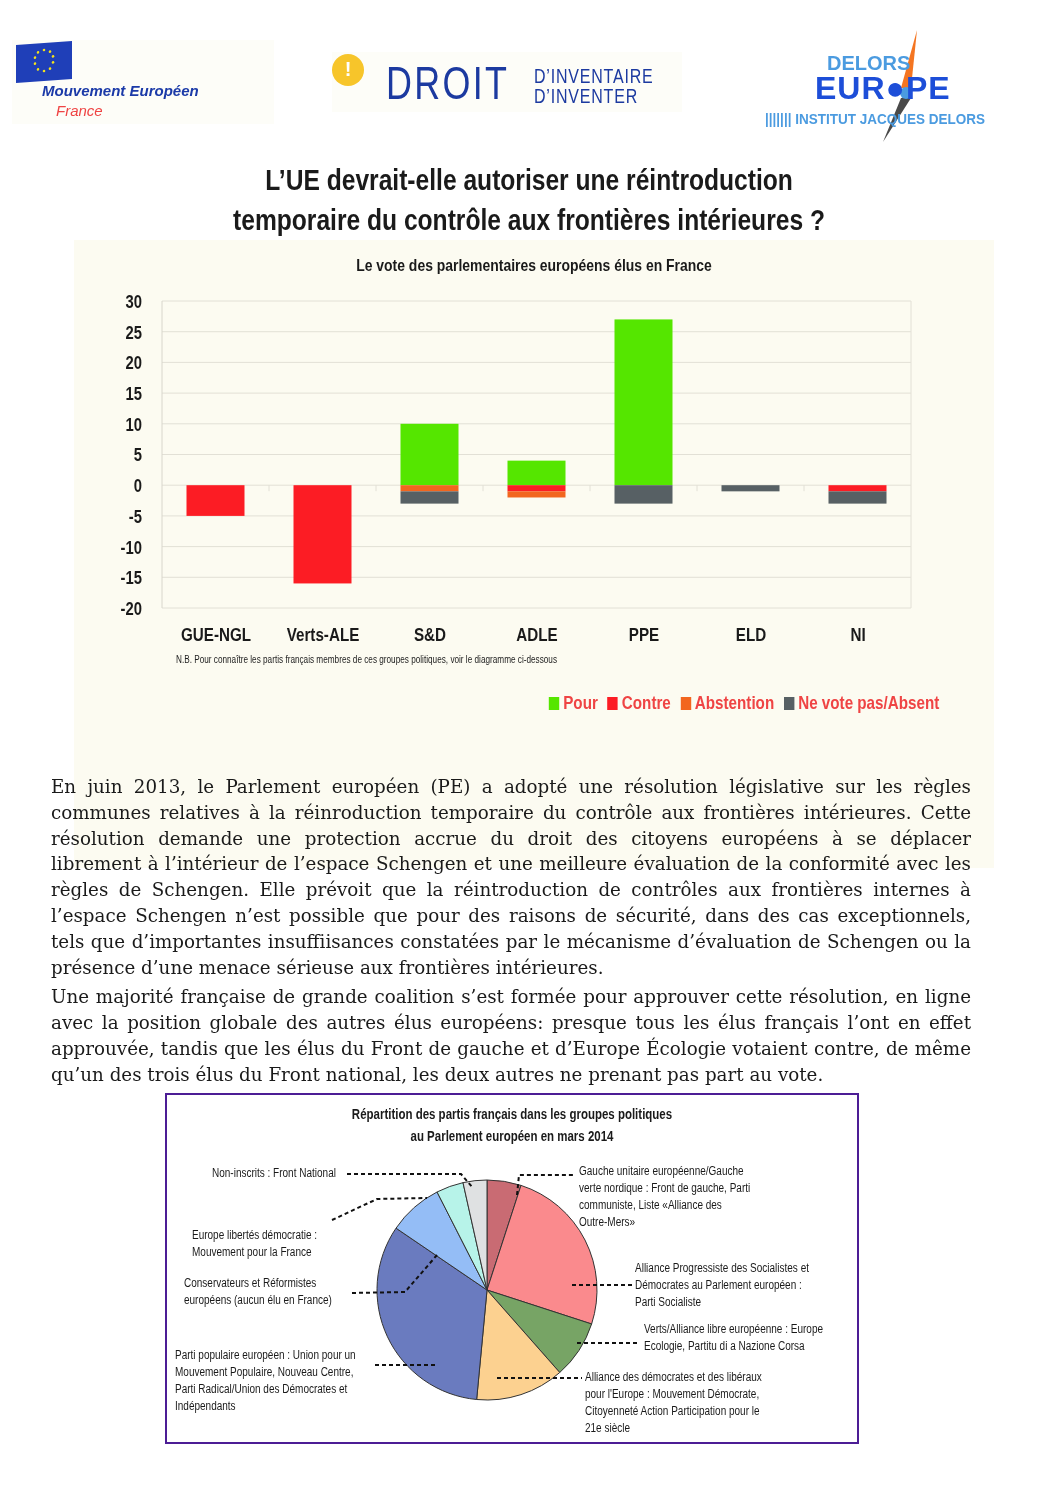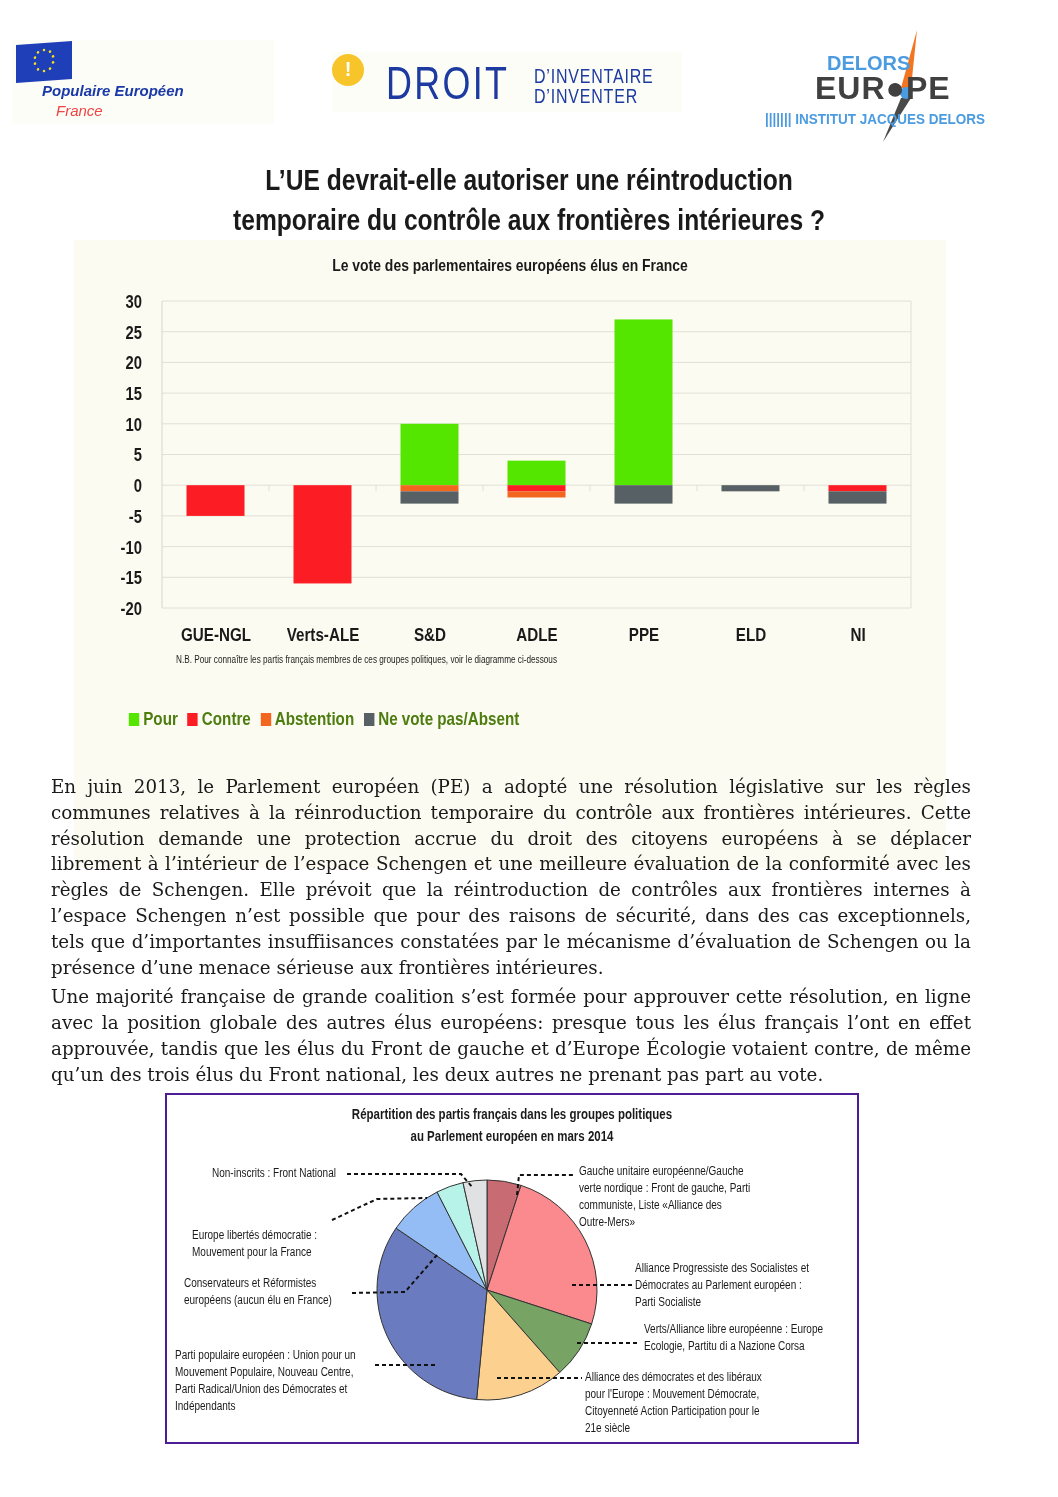--- a/index.html
+++ b/index.html
@@ -9,32 +9,32 @@
   .eu-flag { position:absolute; left:4px; top:3px; width:56px; height:38px; background:#1f3fb8; transform:skewY(-4deg); }
   .eu-flag svg { position:absolute; left:0; top:0; }
   .me-name { position:absolute; left:30px; top:42px; font-family:"Liberation Sans", sans-serif; font-weight:bold; font-style:italic; font-size:15px; color:#1b3aa8; white-space:nowrap; }
   .me-country { position:absolute; left:44px; top:62px; font-family:"Liberation Sans", sans-serif; font-style:italic; font-size:15px; color:#ef4444; }
   .logo-droit { position:absolute; left:332px; top:52px; width:350px; height:60px; background:#fdfdf8; }
   .droit-bubble { position:absolute; left:0; top:2px; width:32px; height:32px; border-radius:50%; background:#f7c52a; color:#fff; text-align:center; font-weight:bold; font-size:20px; line-height:30px; font-family:"Liberation Sans", sans-serif; }
   .droit-main { position:absolute; left:54px; top:8px; font-family:"Liberation Sans", sans-serif; font-size:46px; letter-spacing:3px; color:#1c3aa0; transform:scaleX(0.78); transform-origin:left center; line-height:46px; }
   .droit-sub { position:absolute; left:202px; top:14px; font-family:"Liberation Sans", sans-serif; font-size:20px; color:#1c3aa0; transform:scaleX(0.8); transform-origin:left center; line-height:20px; letter-spacing:1px; }
   .logo-ne { position:absolute; left:765px; top:30px; width:260px; height:115px; }
   .ne-notre { position:absolute; left:62px; top:22px; font-family:"Liberation Sans", sans-serif; font-weight:bold; font-size:20px; color:#4b9be0; }
-  .ne-europe { position:absolute; left:50px; top:40px; font-family:"Liberation Sans", sans-serif; font-weight:bold; font-size:32px; color:#404040; letter-spacing:1px; }
+  .ne-europe { position:absolute; left:50px; top:40px; font-family:"Liberation Sans", sans-serif; font-weight:bold; font-size:32px; color:#1d4ed8; letter-spacing:1px; }
   .ne-institut { position:absolute; left:0px; top:80px; font-family:"Liberation Sans", sans-serif; font-weight:bold; font-size:15px; color:#4b9be0; white-space:nowrap; transform:scaleX(0.9); transform-origin:left; }
   .ne-needle { position:absolute; left:0; top:0; }
   
   .main-title { position:absolute; left:0; width:1058px; top:160px; text-align:center; font-family:"Liberation Sans", sans-serif; font-weight:bold; font-size:30px; line-height:40px; color:#1a1a1a; transform:scaleX(0.82); transform-origin:center; }
   
-  .chart-panel { position:absolute; left:74px; top:240px; width:872px; height:628px; background:#fcfbf1; }
+  .chart-panel { position:absolute; left:74px; top:240px; width:872px; height:628px; background:#fcfbf1;padding-left:48px; }
   .chart-title { position:absolute; left:0; width:100%; top:16px; text-align:center; font-family:"Liberation Sans", sans-serif; font-weight:bold; font-size:17px; color:#1a1a1a; transform:scaleX(0.82); }
   #bar-svg { position:absolute; left:0; top:0; }
   .cat-label { position:absolute; top:384px; font-family:"Liberation Sans", sans-serif; font-weight:bold; font-size:19px; color:#1a1a1a; transform:translateX(-50%) scaleX(0.8); white-space:nowrap; }
   .nb-note { position:absolute; left:102px; top:414px; font-family:"Liberation Sans", sans-serif; font-size:10px; color:#222; transform:scaleX(0.82); transform-origin:left; white-space:nowrap; }
-  .legend { position:absolute; left:0; width:100%; top:468px; text-align:left; font-family:"Liberation Sans", sans-serif; font-weight:bold; font-size:19px; color:#4d7c0f; }
+  .legend { position:absolute; left:0; width:100%; top:452px; text-align:right; font-family:"Liberation Sans", sans-serif; font-weight:bold; font-size:19px; color:#ef4444; }
   .legend-inner { display:inline-block; transform:scaleX(0.8); white-space:nowrap; }
   .legend-item { display:inline-block; margin:0 6px; }
   .legend-swatch { display:inline-block; width:13px; height:13px; margin-right:5px; vertical-align:-1px; }
   
   .body-text { position:absolute; left:47px; top:770px; width:928px; font-family:"DejaVu Serif", serif; font-size:18.3px; line-height:25.8px; color:#1a1a1a; text-align:justify; }
   .body-text p { margin:4px; }
   
   .pie-panel { position:absolute; left:165px; top:1093px; width:690px; height:347px; border:2px solid #4c1d95; background:#fff; }
   .pie-title { position:absolute; left:0; width:100%; top:8px; text-align:center; font-family:"Liberation Sans", sans-serif; font-weight:bold; font-size:14px; line-height:22px; color:#1a1a1a; transform:scaleX(0.82); }
   #pie-svg { position:absolute; left:0; top:0; }
@@ -53,21 +53,21 @@
         <circle cx="37" cy="20" r="1.3"></circle>
           <circle cx="34" cy="26" r="1.3"></circle>
           <circle cx="28" cy="28" r="1.3"></circle>
         <circle cx="22" cy="26" r="1.3"></circle>
           <circle cx="19" cy="20" r="1.3"></circle>
           <circle cx="19" cy="14" r="1.3"></circle>
         <circle cx="22" cy="9" r="1.3"></circle>
       </g>
     </svg>
   </div>
-  <div class="me-name">Populaire Européen</div>
+  <div class="me-name">Mouvement Européen</div>
   <div class="me-country">France</div>
 </div>
 
 <div class="logo-droit">
   <div class="droit-bubble">!</div>
   <div class="droit-main">DROIT</div>
   <div class="droit-sub">
     <div>D’INVENTAIRE</div>
     <div>D’INVENTER</div>
   </div>

